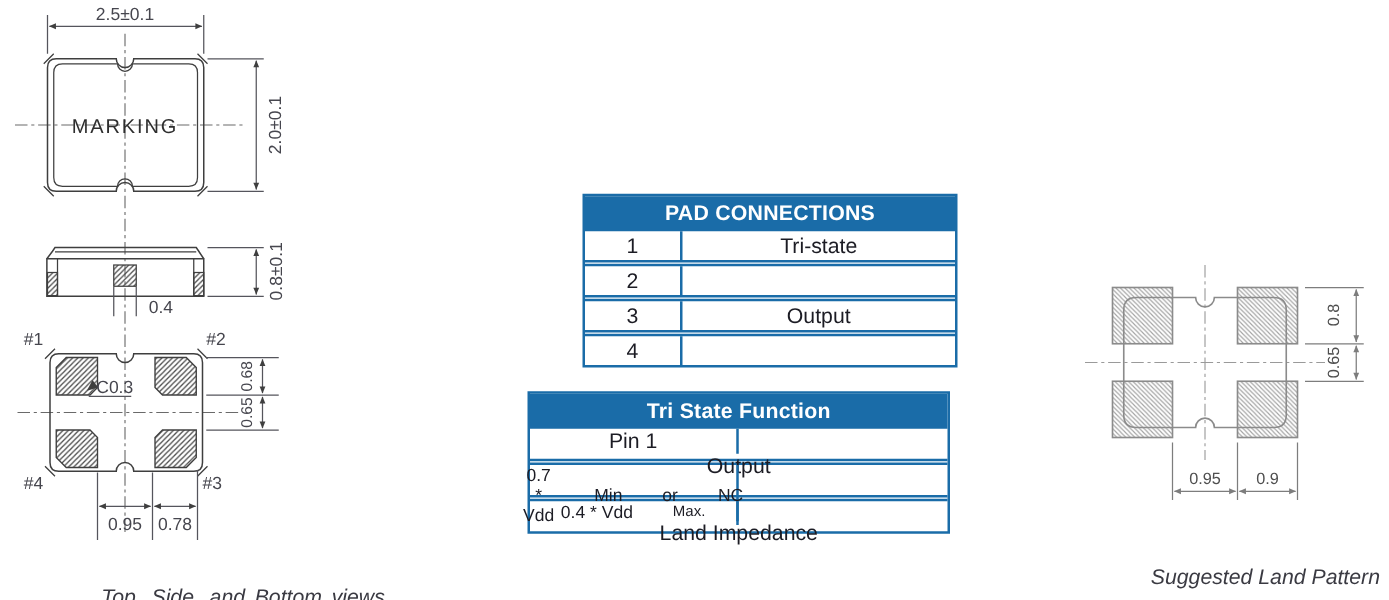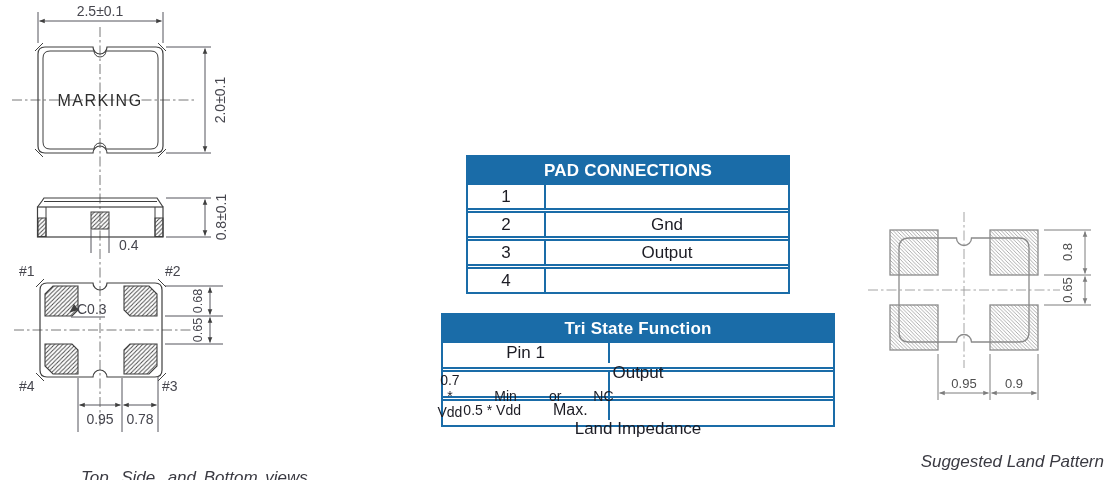--- a/index.html
+++ b/index.html
@@ -8,38 +8,38 @@
     width:1111px; height:480px; position:relative; overflow:hidden;
     background:#ffffff; font-family:"Liberation Sans", sans-serif;
   }
   #drawing{ position:absolute; left:0; top:0; }
 
   
   .dtable{
     position:absolute; box-sizing:border-box; background:#fff;
     border:2.5px solid var(--blue); color:#1c1c24; text-align:center;
   }
-  .pad-table{ left:466px; top:155px; width:324px; }
-  .tri-table{ left:441px; top:313px; width:394px; }
+  .pad-table{ left:466px; top:155px; width:300px; }
+  .tri-table{ left:422px; top:313px; width:338px; }
   .thdr{
     background:var(--blue); color:#ffffff; font-weight:bold;
     font-size:17px; height:28px; line-height:28px; letter-spacing:.2px;
   }
   .trow{ display:flex; height:23px; font-size:17px; }
   .tri-table .trow{ height:24px;flex-direction:column; }
   .trow + .trow{ border-top:5px double var(--blue); }
   .c1{ display:flex; align-items:center; justify-content:center;
        border-right:2px solid var(--blue); box-sizing:border-box; }
   .pad-table .c1{ width:78px; }
   .tri-table .c1{ width:167px; }
   .c2{ flex:1; display:flex; align-items:center; justify-content:center; }
   .cond span{ margin:0 16px; }
   .s-norm{ font-size:14px; }
   .s-small{ font-size:14px; }
-  .s-big{ font-size:16px; }
+  .s-big{ font-size:12px; }
 
   
   .caption{ position:absolute; font-style:italic; font-size:17px; color:#3a3a42; }
   #cap-views{ left:81px; top:468px; word-spacing:3px; }
   #cap-land{ right:7px; top:452px;text-align:right; }
 
   
   .ln{ stroke:#3f3f3f; stroke-width:1.2; fill:none; }
   .thin{ stroke:#3f3f3f; stroke-width:1; fill:none; }
   .dim{ stroke:#55555c; stroke-width:1; fill:none; }
@@ -174,24 +174,24 @@
       <text class="gtx" x="964" y="387.5" text-anchor="middle">0.95</text>
       <text class="gtx" x="1014" y="387.5" text-anchor="middle">0.9</text>
     </g>
   </g>
 </svg>
 
 <div class="dtable pad-table">
   <div class="thdr">PAD CONNECTIONS</div>
   <div class="trow">
     <div class="c1">1</div>
+    <div class="c2">Tri-state</div>
   </div>
   <div class="trow">
     <div class="c1">2</div>
-    <div class="c2">Gnd</div>
   </div>
   <div class="trow">
     <div class="c1">3</div>
     <div class="c2">Output</div>
   </div>
   <div class="trow">
     <div class="c1">4</div>
   </div>
 </div>
 
@@ -204,21 +204,21 @@
   <div class="trow">
     <div class="c1 cond">
       <span class="s-norm">0.7 * Vdd</span>
       <span class="s-small">Min</span>
       <span class="s-norm">or</span>
       <span class="s-small">NC</span>
     </div>
   </div>
   <div class="trow">
     <div class="c1 cond">
-      <span class="s-norm">0.5 * Vdd</span>
+      <span class="s-norm">0.4 * Vdd</span>
       <span class="s-big">Max.</span>
     </div>
     <div class="c2">Land Impedance</div>
   </div>
 </div>
 
 <div id="cap-views" class="caption">Top, Side, and Bottom views</div>
 <div id="cap-land" class="caption">Suggested Land Pattern</div>
 
 </body></html>

